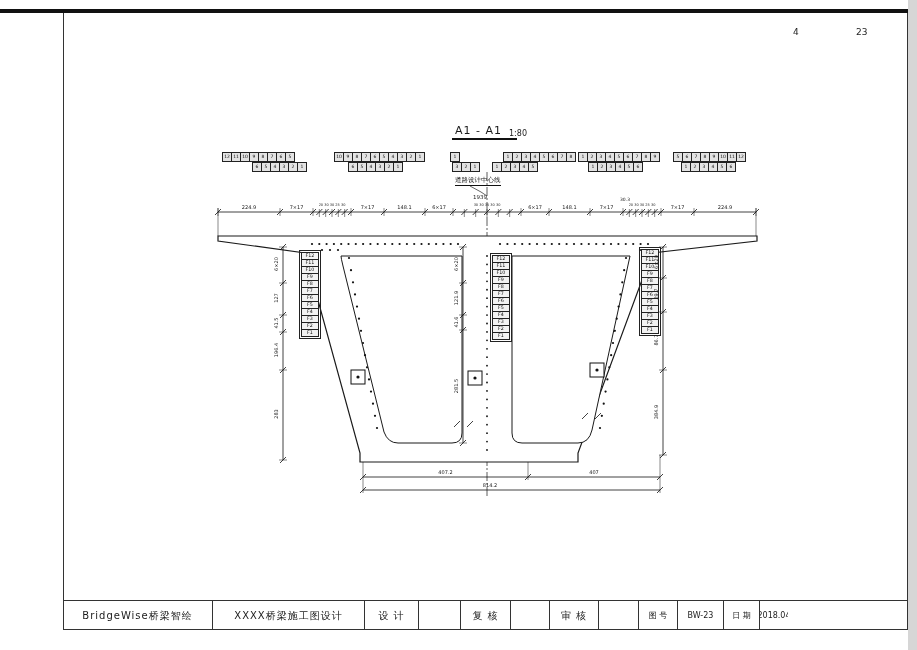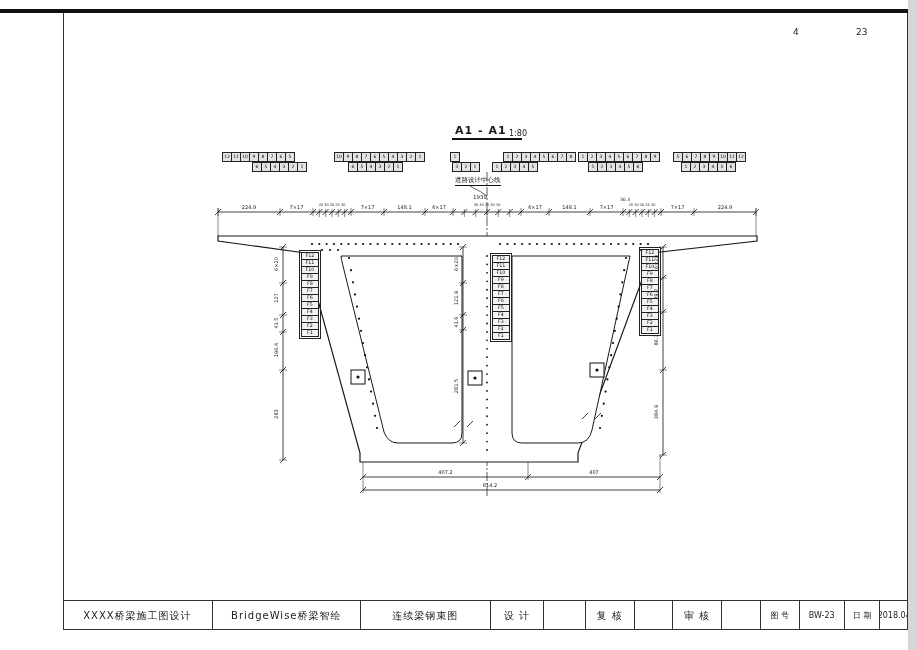--- a/index.html
+++ b/index.html
@@ -14,21 +14,21 @@
   #frame-bottom{left:63px;top:629px;width:845px;height:1px;background:#333;}
   .sheetnum{top:27px;font-size:9px;color:#222;}
   
   #titleblock{left:63px;top:600px;width:845px;height:29px;border-top:1px solid #333;
               display:flex;align-items:stretch;}
   .tb-cell{border-right:1px solid #333;display:flex;align-items:center;justify-content:center;
            font-size:10px;letter-spacing:1px;white-space:nowrap;overflow:hidden;}
   .tb-cell:last-child{border-right:none;}
   .tb-small{font-size:8px;letter-spacing:0;}
   
-  #dwg-title{left:452px;top:124px;font-size:11px;font-weight:bold;border-bottom:2px solid #111;
+  #dwg-title{left:452px;top:124px;font-size:11px;font-weight:normal;border-bottom:2px solid #111;
              padding:0 15px 1px 3px;letter-spacing:1px;}
   #dwg-scale{left:509px;top:129px;font-size:8px;}
   #cl-label{left:455px;top:176px;font-size:6.5px;border-bottom:1px solid #111;padding-bottom:0px;}
   #dim-total{left:473px;top:194px;font-size:5.5px;}
   #dim-303{left:620px;top:197px;font-size:4.5px;}
   .tiny-dim{font-size:3.5px;color:#222;letter-spacing:0px;}
   .dim-275{font-size:4.5px;}
   
   .tbox{position:absolute;width:8px;height:8px;border:1px solid #222;background:#e3e3e3;
         font-size:4.5px;line-height:8px;text-align:center;color:#111;overflow:hidden;}
@@ -446,23 +446,22 @@
       <div class="rot-label" style="left: 639px; top: 258.5px;">6×20</div>
       <div class="rot-label" style="left: 639px; top: 291px;">29.7</div>
       <div class="rot-label" style="left: 639px; top: 337px;">86.7</div>
       <div class="rot-label" style="left: 639px; top: 408.5px;">384.9</div>
       <div class="dim-label" style="left: 425.5px; top: 469px; width: 40px;">407.2</div>
       <div class="dim-label" style="left: 574px; top: 469px; width: 40px;">407</div>
       <div class="dim-label" style="left: 470px; top: 482px; width: 40px;">814.2</div>
     </div>
 
   <div id="titleblock" class="abs">
+      <div class="tb-cell" style="width: 149px;">BridgeWise桥梁智绘</div>
       <div class="tb-cell" style="width: 151px;">XXXX桥梁施工图设计</div>
-      <div class="tb-cell" style="width: 149px;">BridgeWise桥梁智绘</div>
-      <div class="tb-cell" style="width: 131px;">连续梁钢束图</div>
       <div class="tb-cell" style="width: 53px;">设 计</div>
       <div class="tb-cell" style="width: 41px;"></div>
       <div class="tb-cell" style="width: 49px;">复 核</div>
       <div class="tb-cell" style="width: 38px;"></div>
       <div class="tb-cell" style="width: 48px;">审 核</div>
       <div class="tb-cell" style="width: 39px;"></div>
       <div class="tb-cell tb-small" style="width: 38px; text-align: center;">图 号</div>
       <div class="tb-cell tb-small" style="width: 45px;">BW-23</div>
       <div class="tb-cell tb-small" style="width: 35px;">日 期</div>
       <div class="tb-cell tb-small" style="width: 28px;">2018.04</div>

